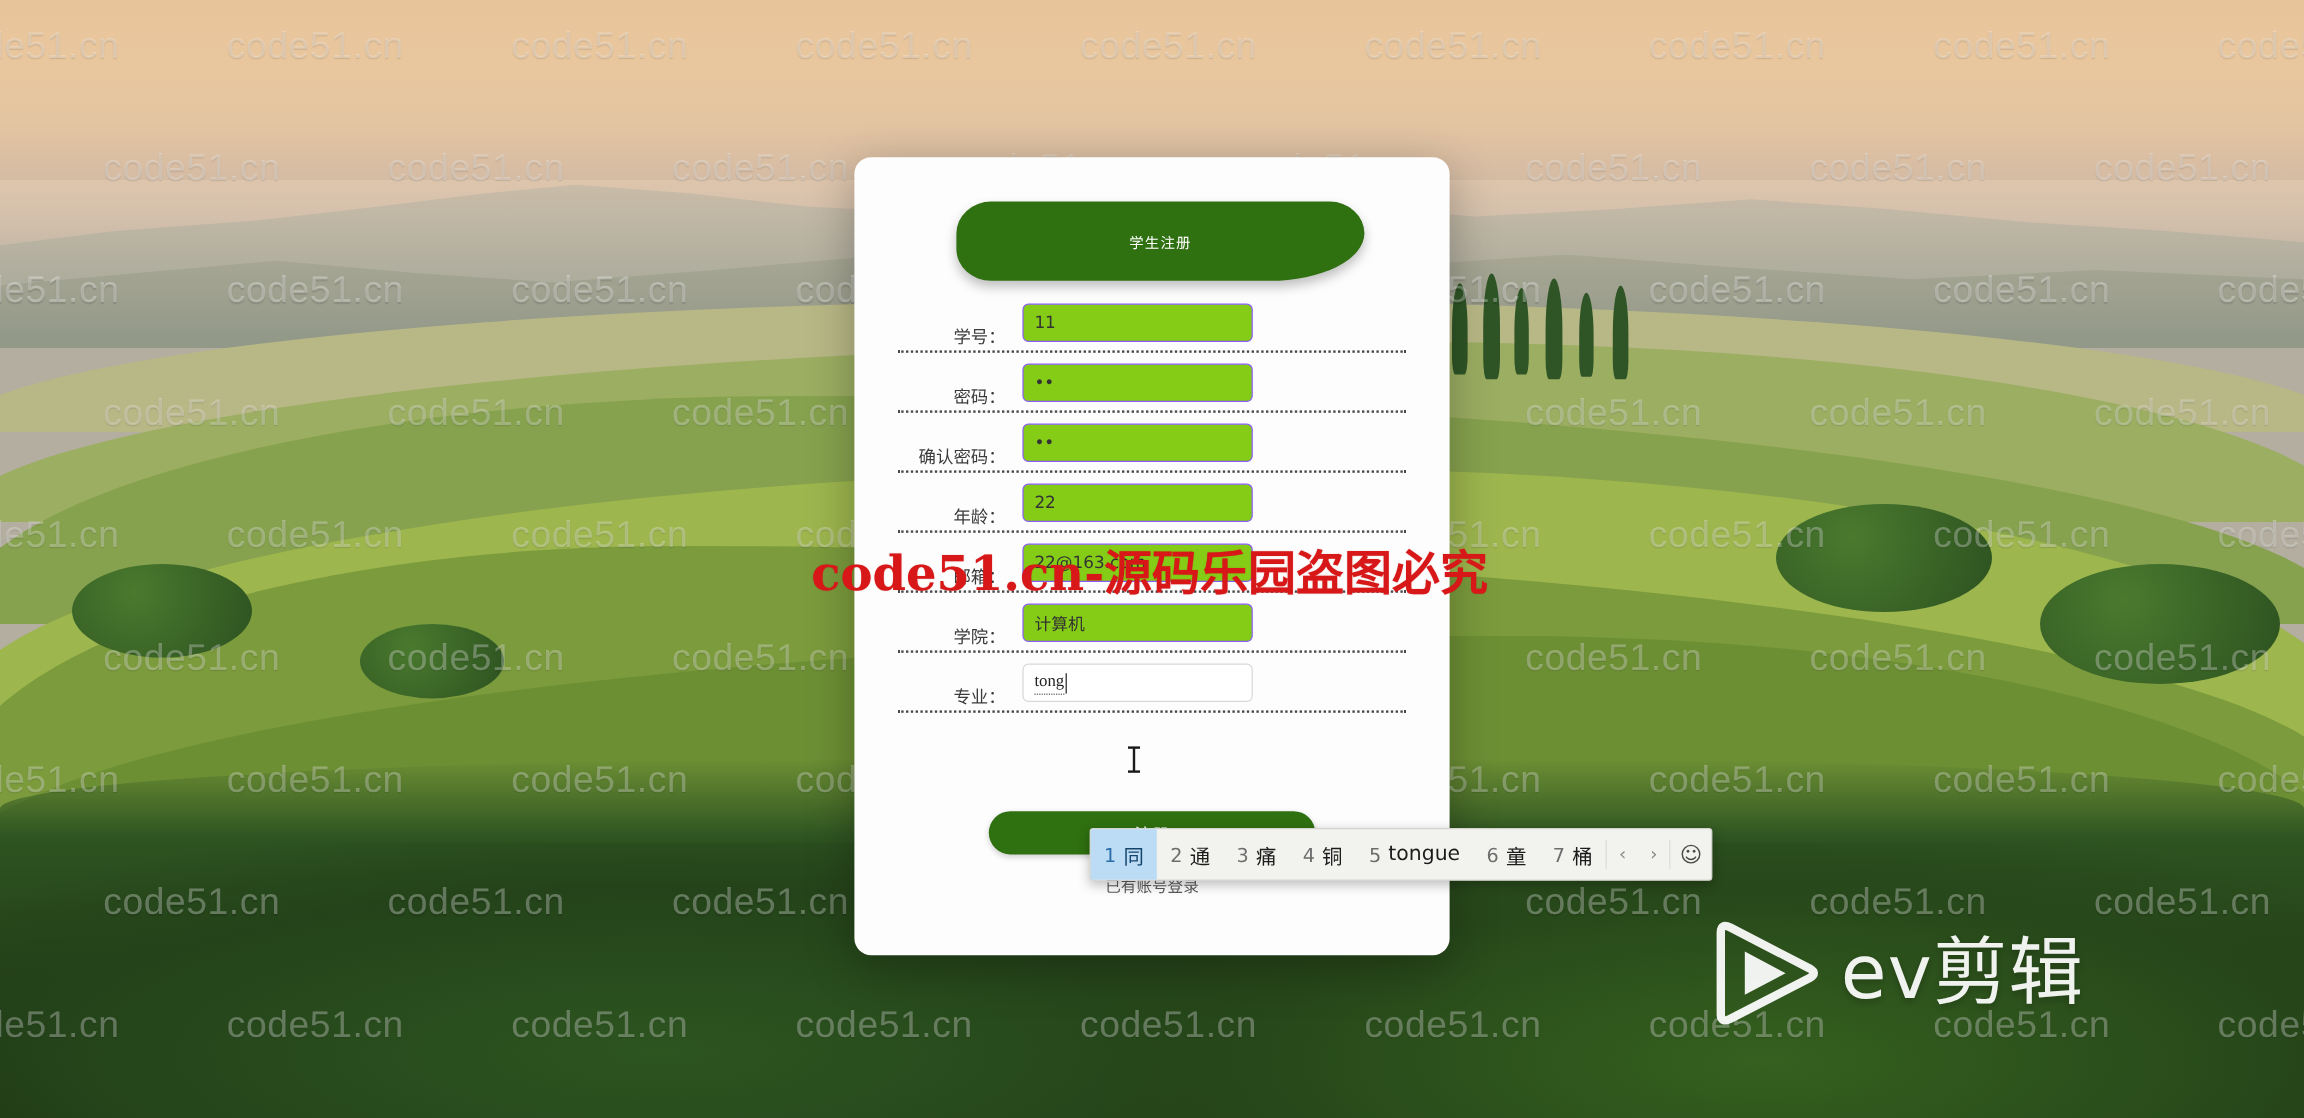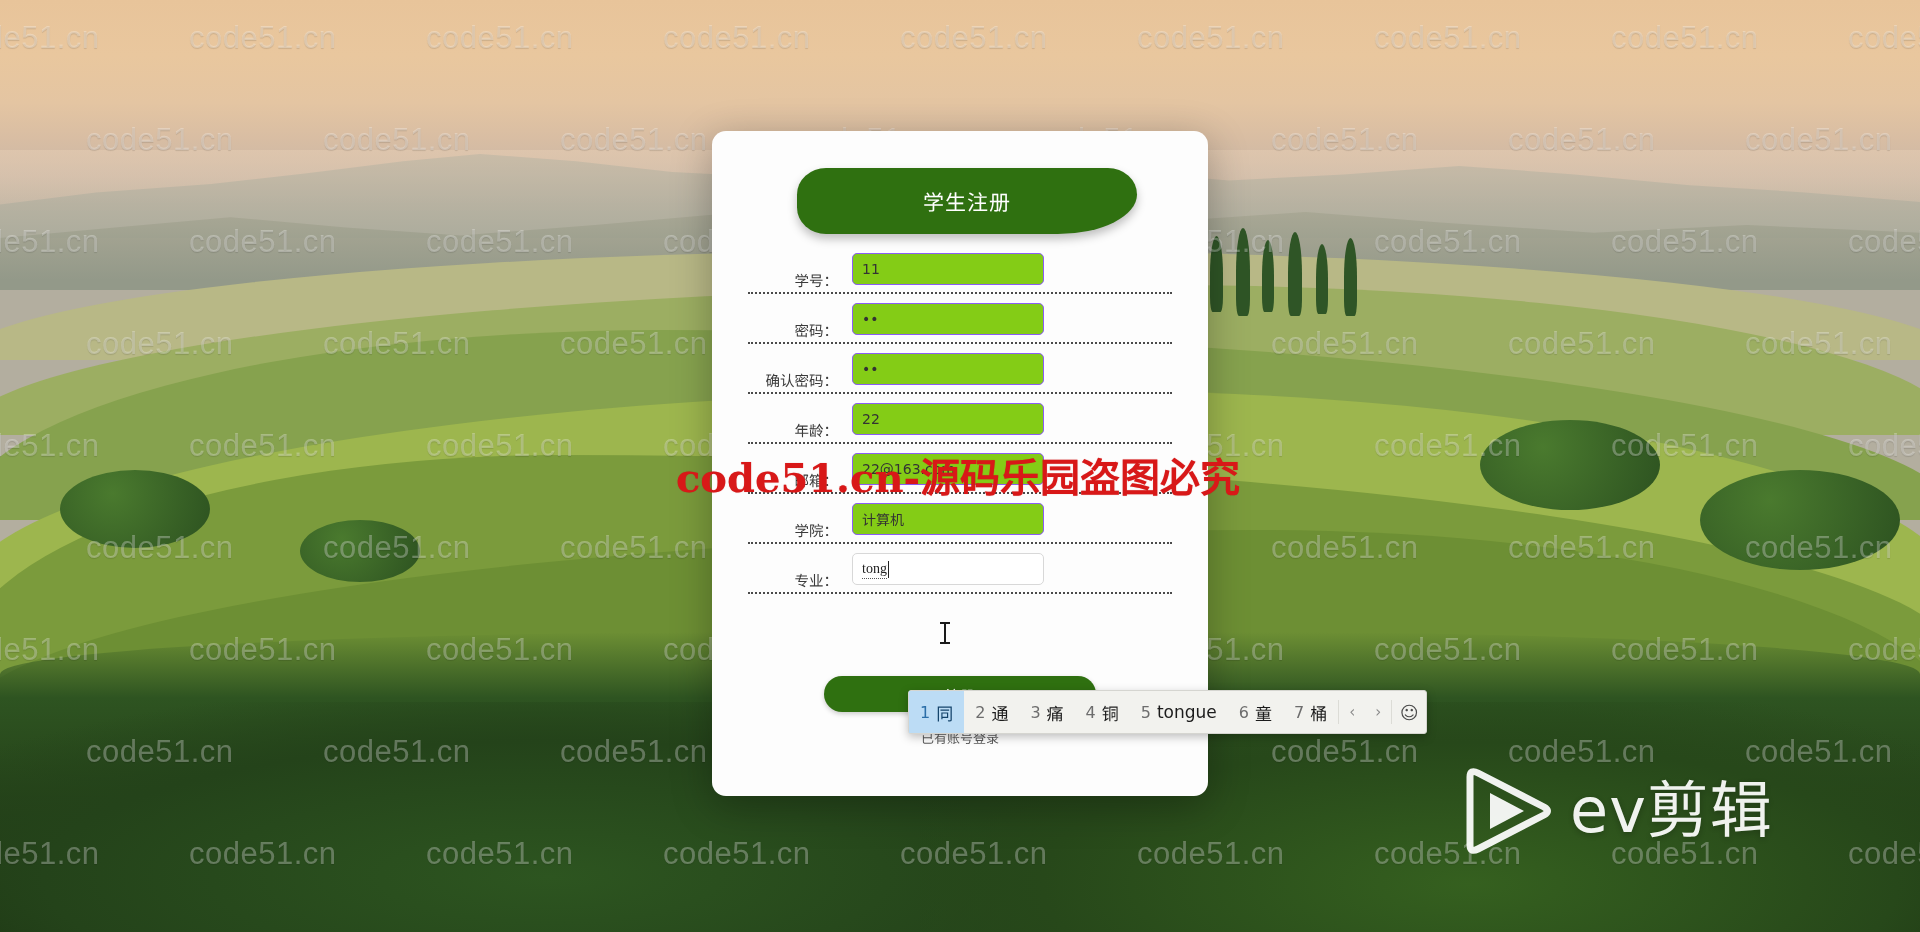--- a/index.html
+++ b/index.html
@@ -120,21 +120,21 @@
     position: absolute;
     left: 85px; top: 37px;
     width: 340px; height: 66px;
     background: #2f7010;
     border-radius: 44px 44px 120px 44px / 40px 40px 60px 40px;
     box-shadow: 0 5px 10px rgba(0,0,0,.25);
     display: flex; align-items: center; justify-content: center;
   }
   #card-header-title {
     color: #ffffff;
-    font-size: 21px;
+    font-size: 12px;
     letter-spacing: 1px;
     font-family: "DejaVu Sans", "Liberation Sans", sans-serif;
     text-align: center;
   }
 
   #form-area { position: absolute; left: 0; top: 113px; width: 496px; }
 
   .form-row {
     position: relative;
     height: 50px;
@@ -292,21 +292,21 @@
     letter-spacing: 0px;
     white-space: nowrap;
     z-index: 70;
     pointer-events: none;
     text-shadow: 0 0 1px rgba(180,0,0,.4);
   }
 
   
   #ev-logo {
     position: absolute;
-    left: 1460px; top: 765px;
+    left: 1424px; top: 765px;
     display: flex; align-items: center; gap: 18px;
     z-index: 50;
     opacity: .93;
     pointer-events: none;
   }
   #ev-play-icon {
     width: 92px; height: 92px;
     position: relative;
   }
   #ev-text {

